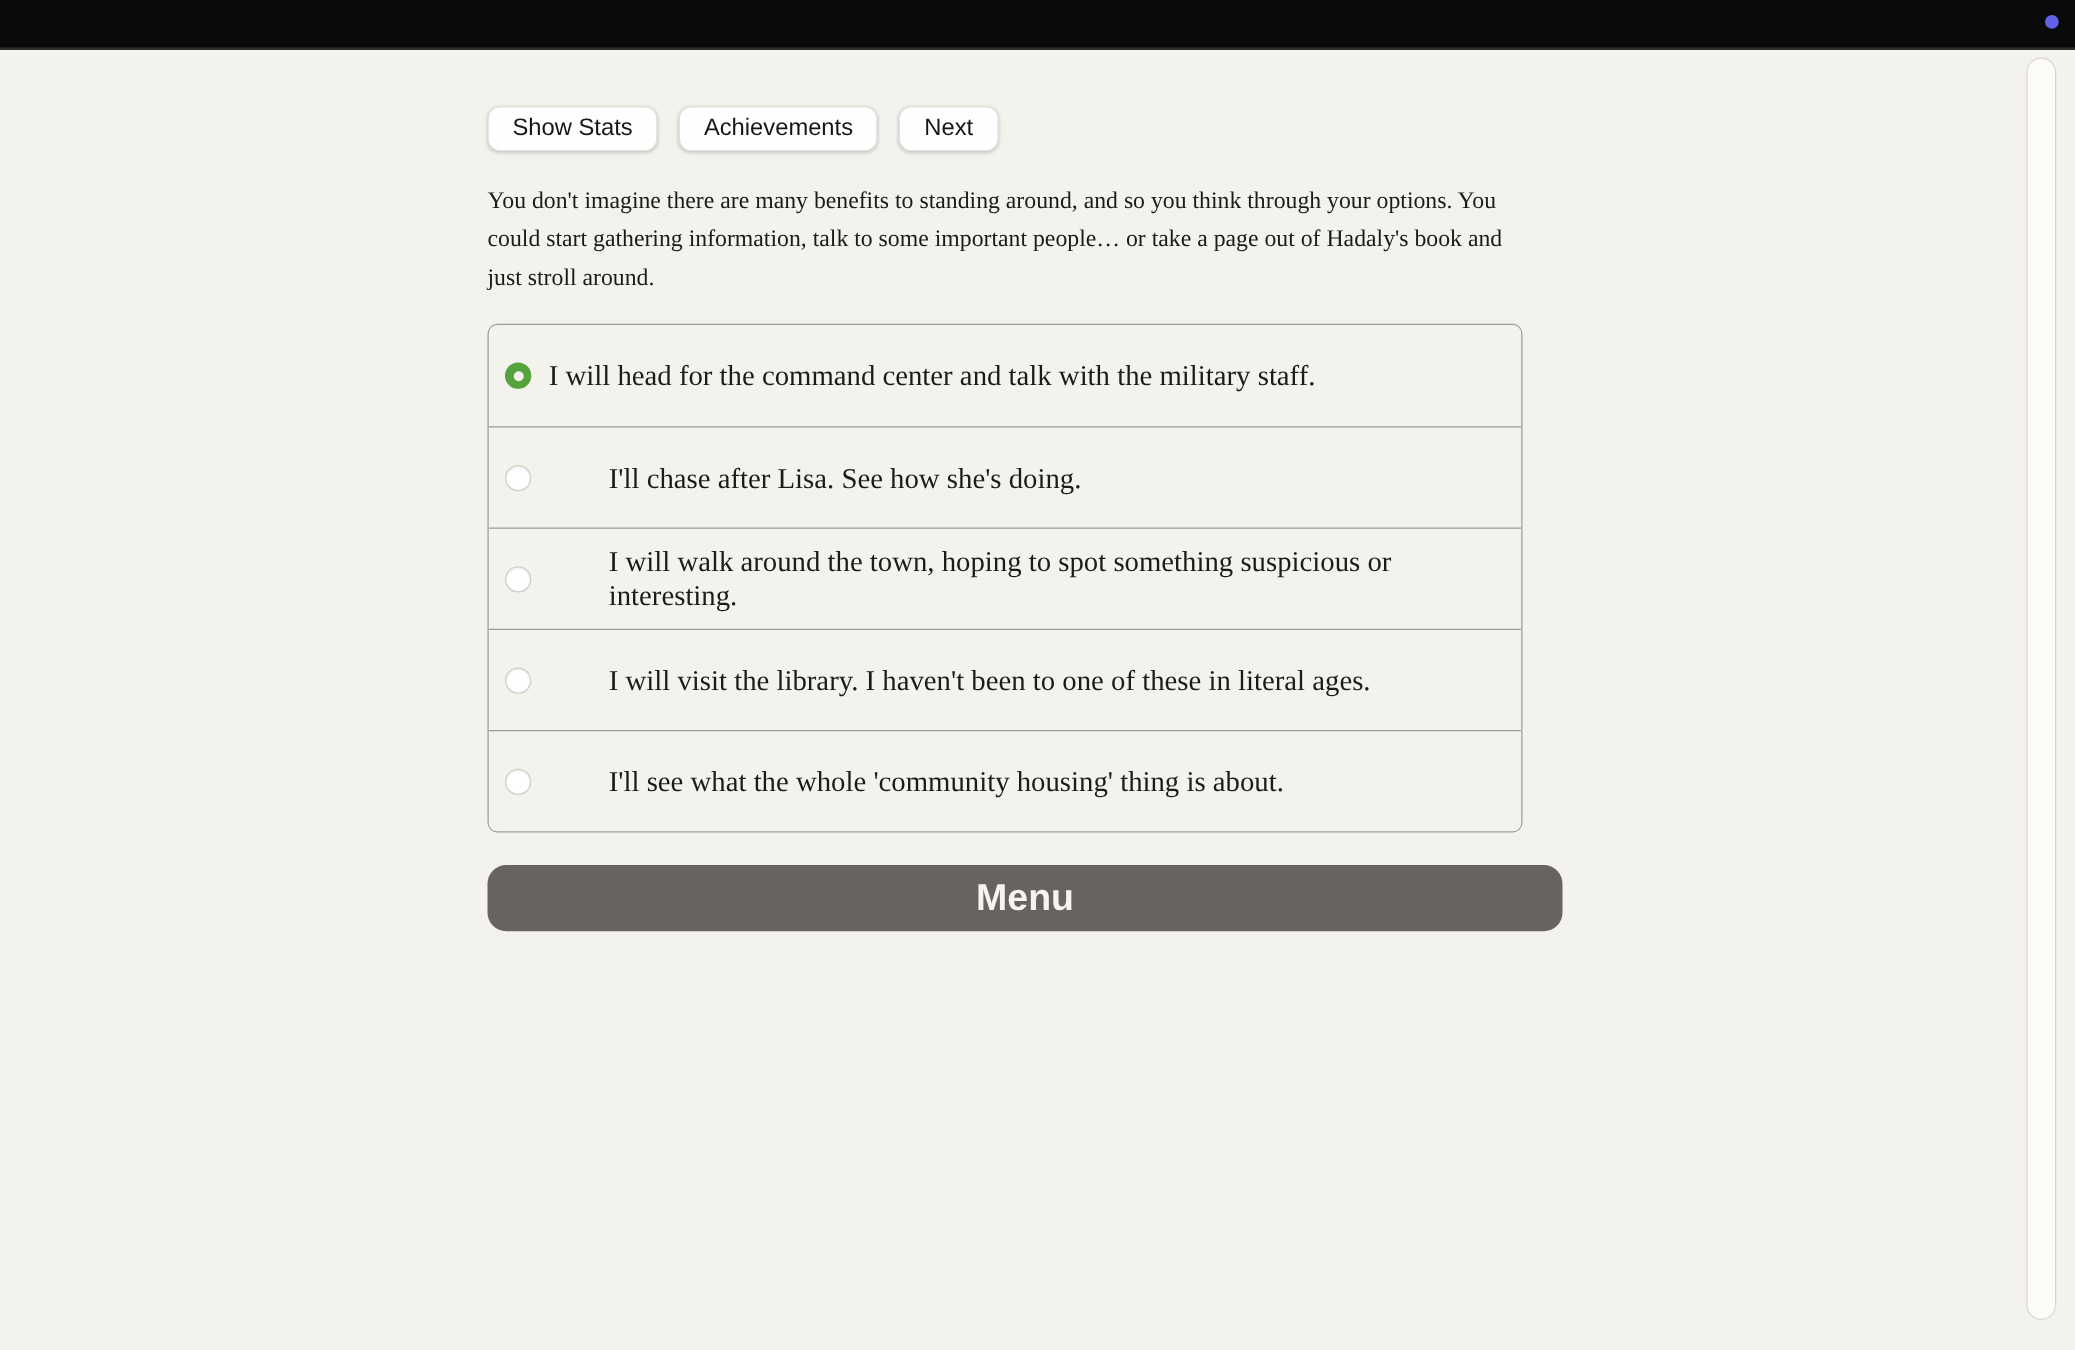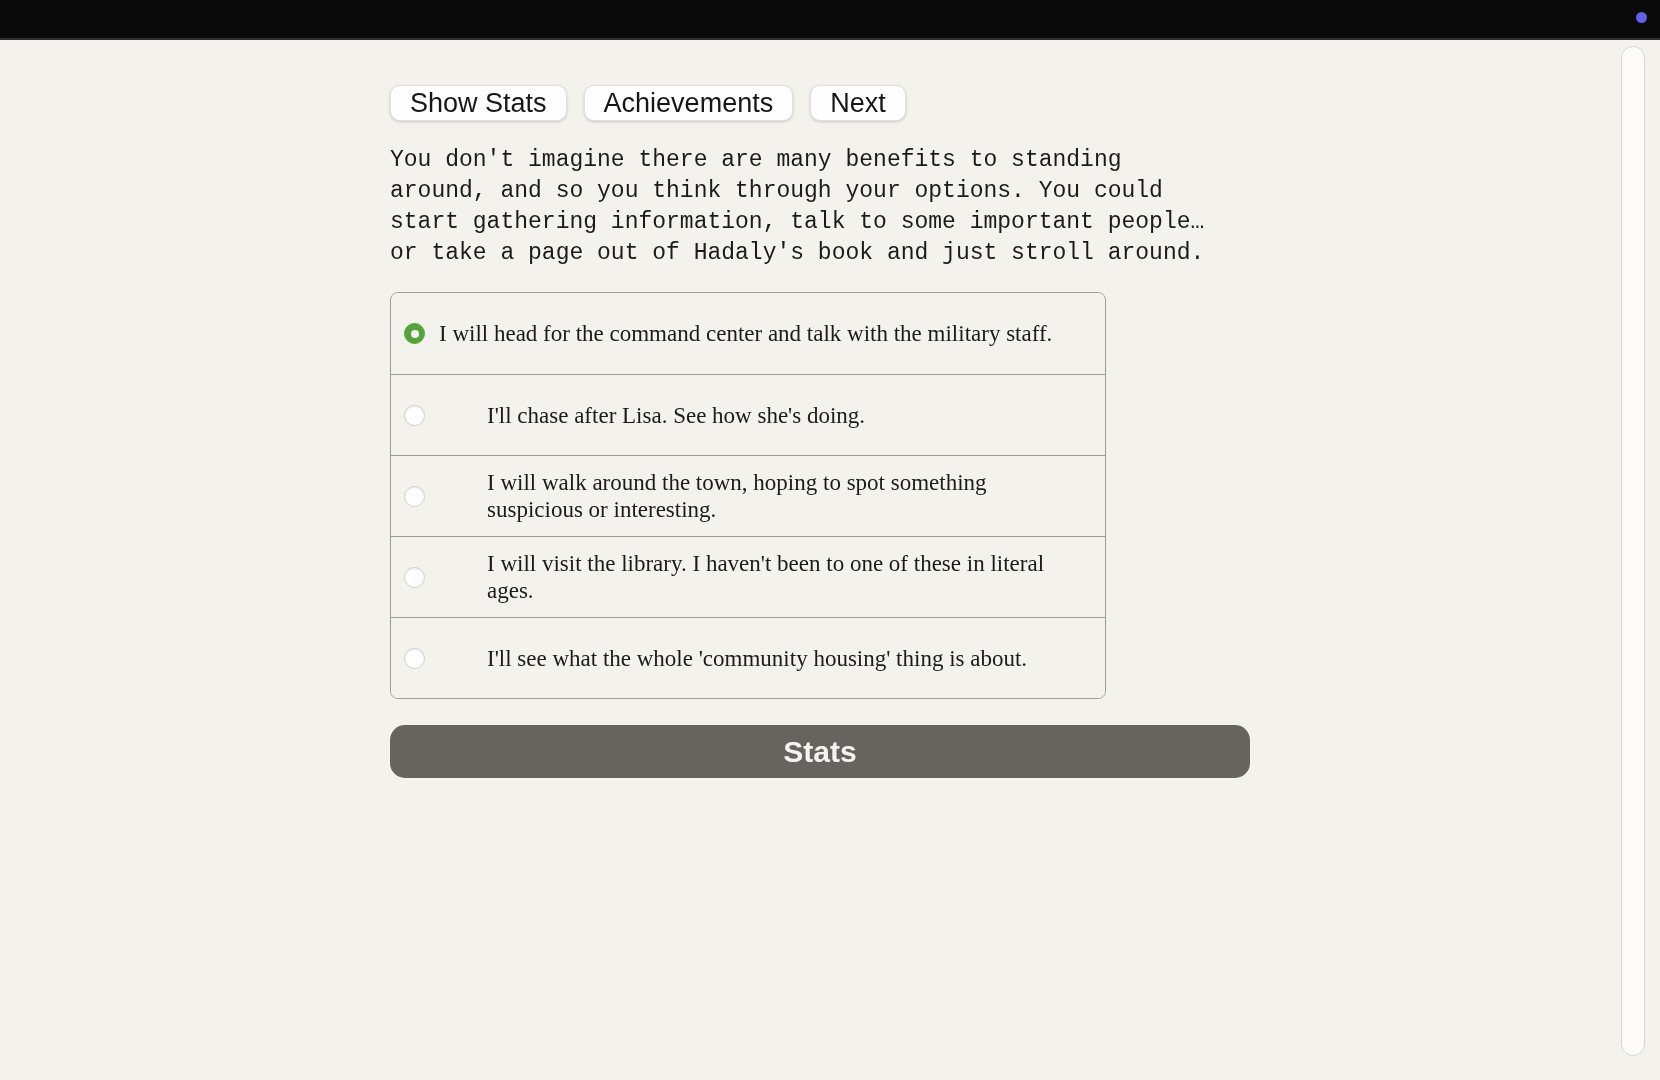--- a/index.html
+++ b/index.html
@@ -54,38 +54,38 @@
     align-items: flex-start;
   }
   .tbtn {
     background: #fefefe;
     border: 1px solid #e2e0da;
     border-radius: 10px;
     box-shadow: 0 1px 3px rgba(0,0,0,0.18);
     height: 36px;
     padding: 0 19px;
     display: flex; align-items: center;
-    font-size: 27px;
+    font-size: 19px;
     color: #161616;
     cursor: pointer;
     white-space: nowrap;
   }
 
   .narrative {
     margin-top: 24px;
     width: 832px;
-    font-family: Liberation Mono, monospace;
-    font-size: 23px;
+    font-family: Liberation Serif, serif;
+    font-size: 19px;
     line-height: 31px;
     color: #1b1b1b;
   }
 
   .choices {
     margin-top: 21px;
-    width: 716px;
+    width: 828px;
     border: 1px solid var(--line);
     border-radius: 8px;
     overflow: hidden;
   }
   .row {
     height: 81px;
     display: flex; align-items: center;
     padding-left: 13px;
     cursor: pointer;
     background: var(--bg);
@@ -170,15 +170,15 @@
     <div class="row">
       <span class="radio"></span>
       <span class="choice-label">I will visit the library. I haven't been to one of these in literal ages.</span>
     </div>
     <div class="row">
       <span class="radio"></span>
       <span class="choice-label">I'll see what the whole 'community housing' thing is about.</span>
     </div>
   </div>
 
-  <button class="next-btn">Stats</button>
+  <button class="next-btn">Menu</button>
 
 </div>
 
 </body></html>

